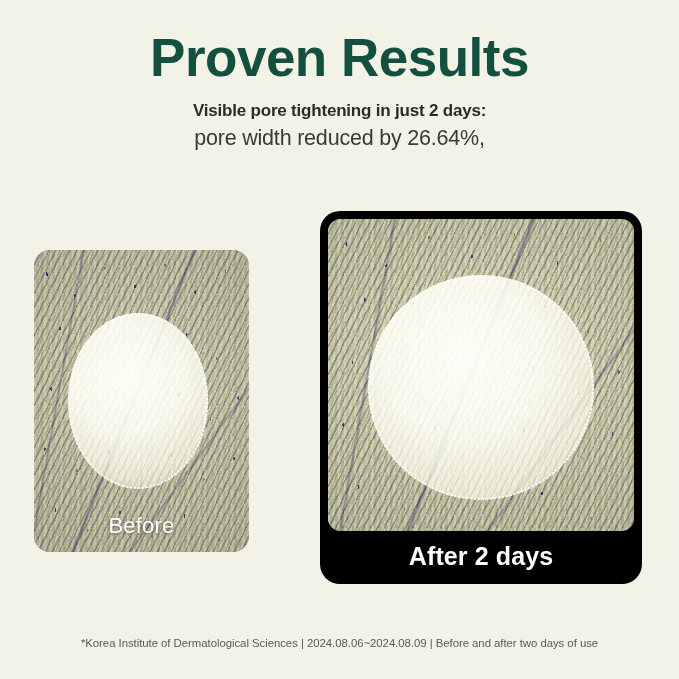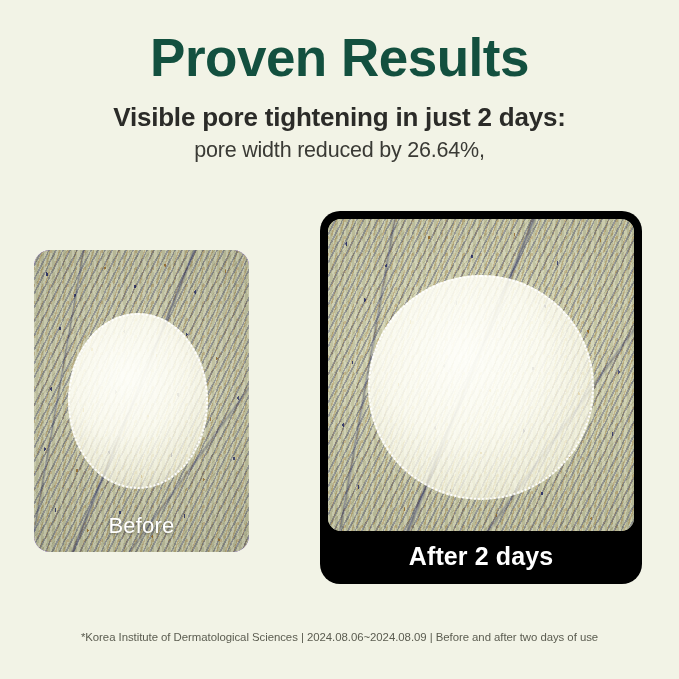--- a/index.html
+++ b/index.html
@@ -41,21 +41,21 @@
     letter-spacing: -0.5px;
     color: #13503f;
     font-family: "Liberation Sans", sans-serif;
   }
 
   .subtitle-block {
     margin-top: 14px;
   }
 
   .subtitle-main {
-    font-size: 26px;
+    font-size: 17px;
     font-weight: 700;
     color: #2b2b28;
     line-height: 1.35;
     letter-spacing: -0.2px;
   }
 
   .subtitle-line {
     font-size: 21.5px;
     font-weight: 400;
     color: #3a3a35;
@@ -268,21 +268,21 @@
     font-size: 25px;
     font-weight: 700;
     letter-spacing: .1px;
     font-family: "Liberation Sans", sans-serif;
   }
 
   
   .footer {
     position: absolute;
     left: 0;
-    bottom: 33px;
+    bottom: 27px;
     width: 679px;
     text-align: center;
     color: #5b5c50;
     font-size: 11.4px;
     line-height: 1.62;
     letter-spacing: -0.05px;
     font-family: "Liberation Sans", sans-serif;
   }
   .footer-line { display: block; }
 </style>

